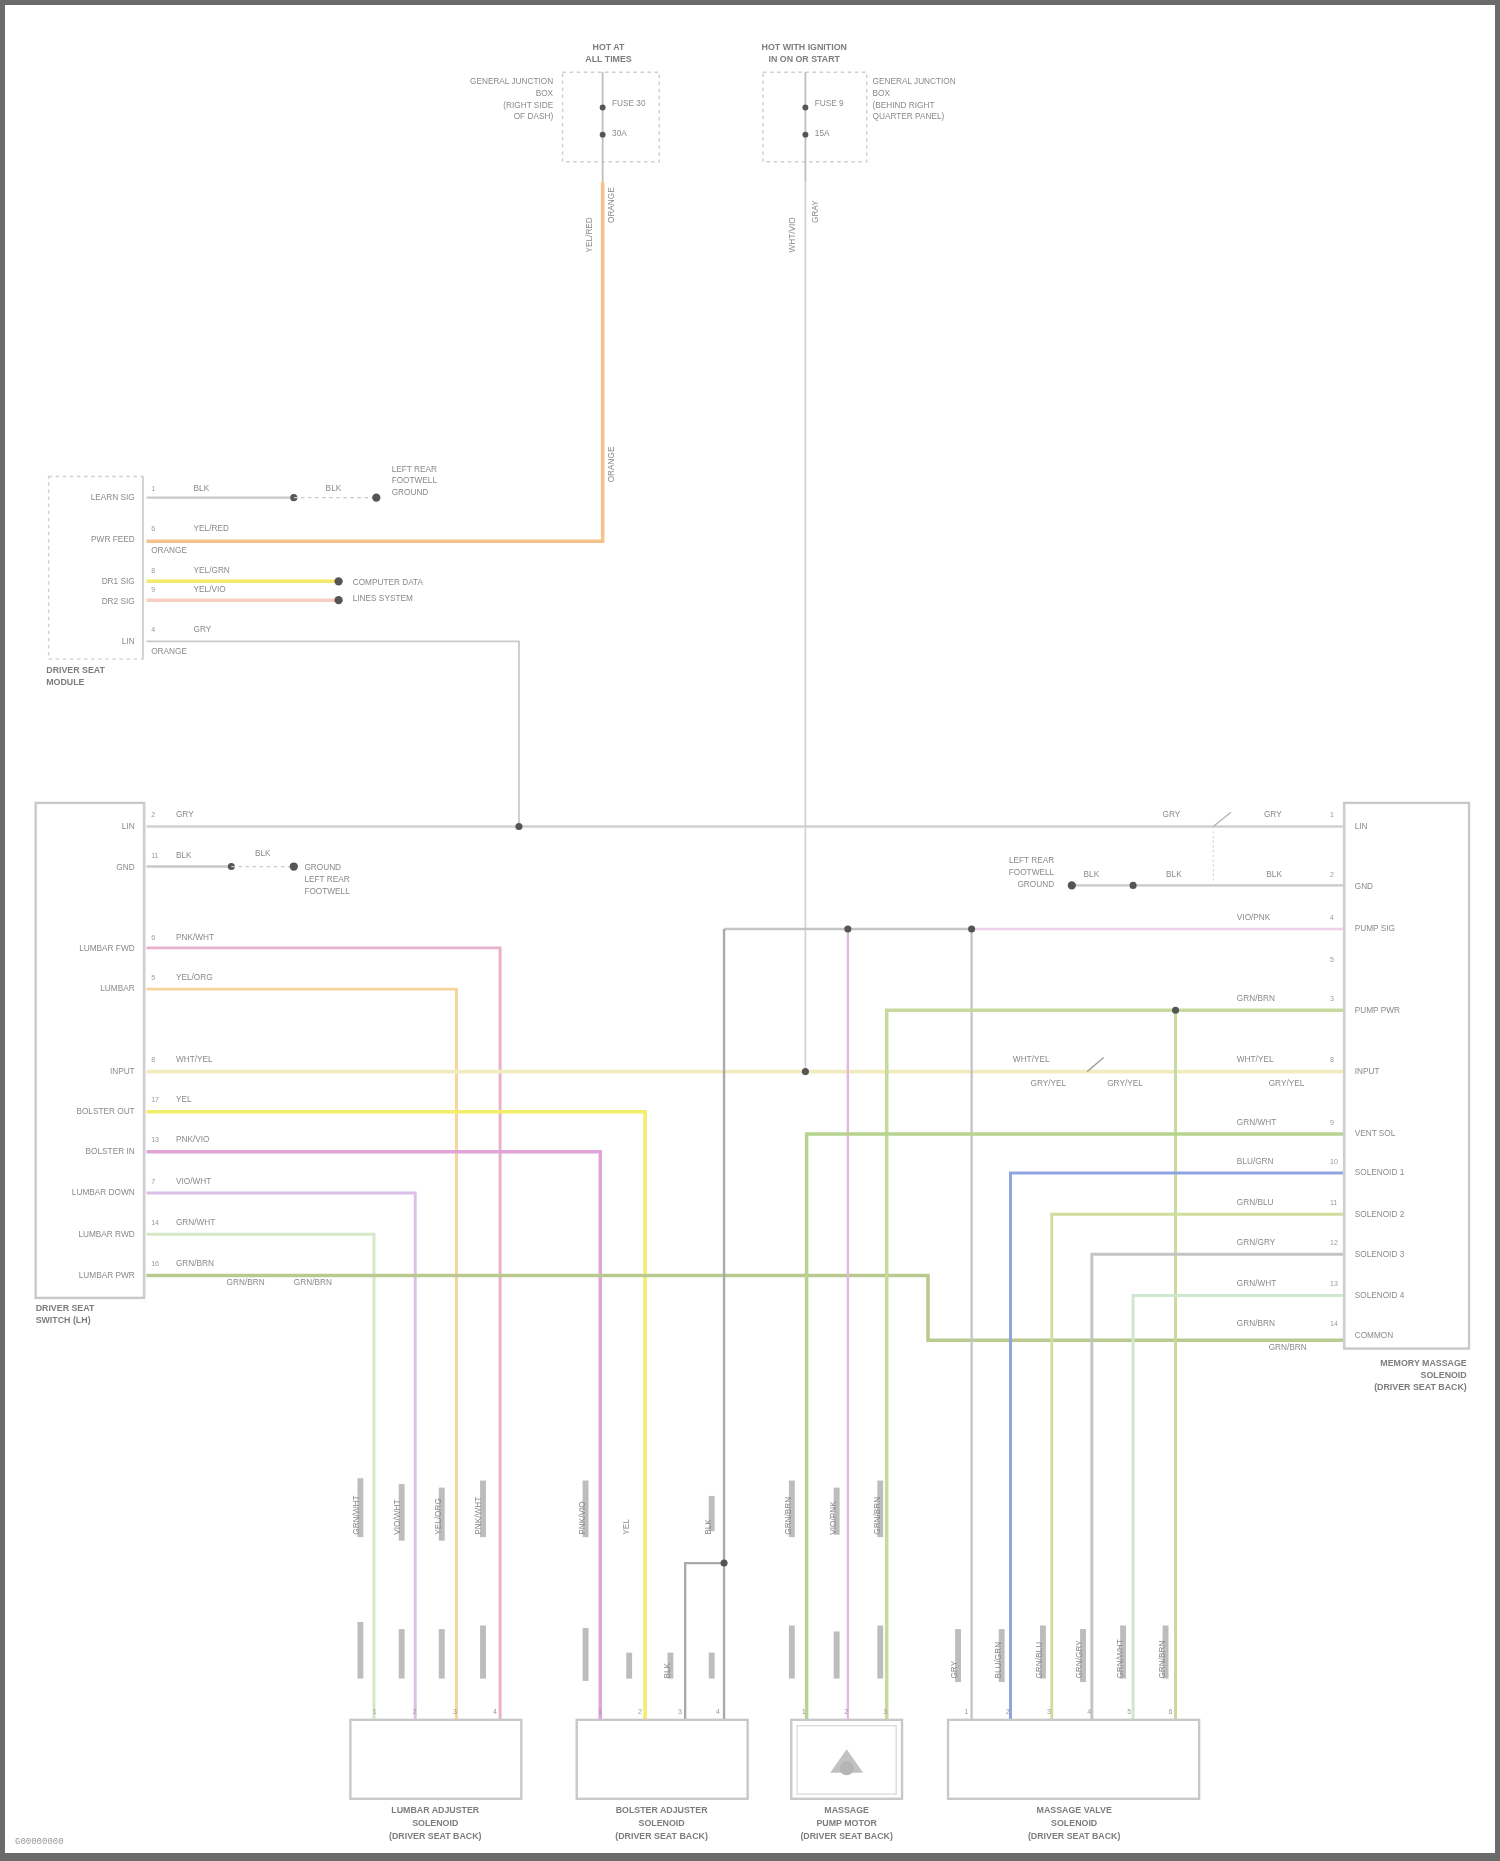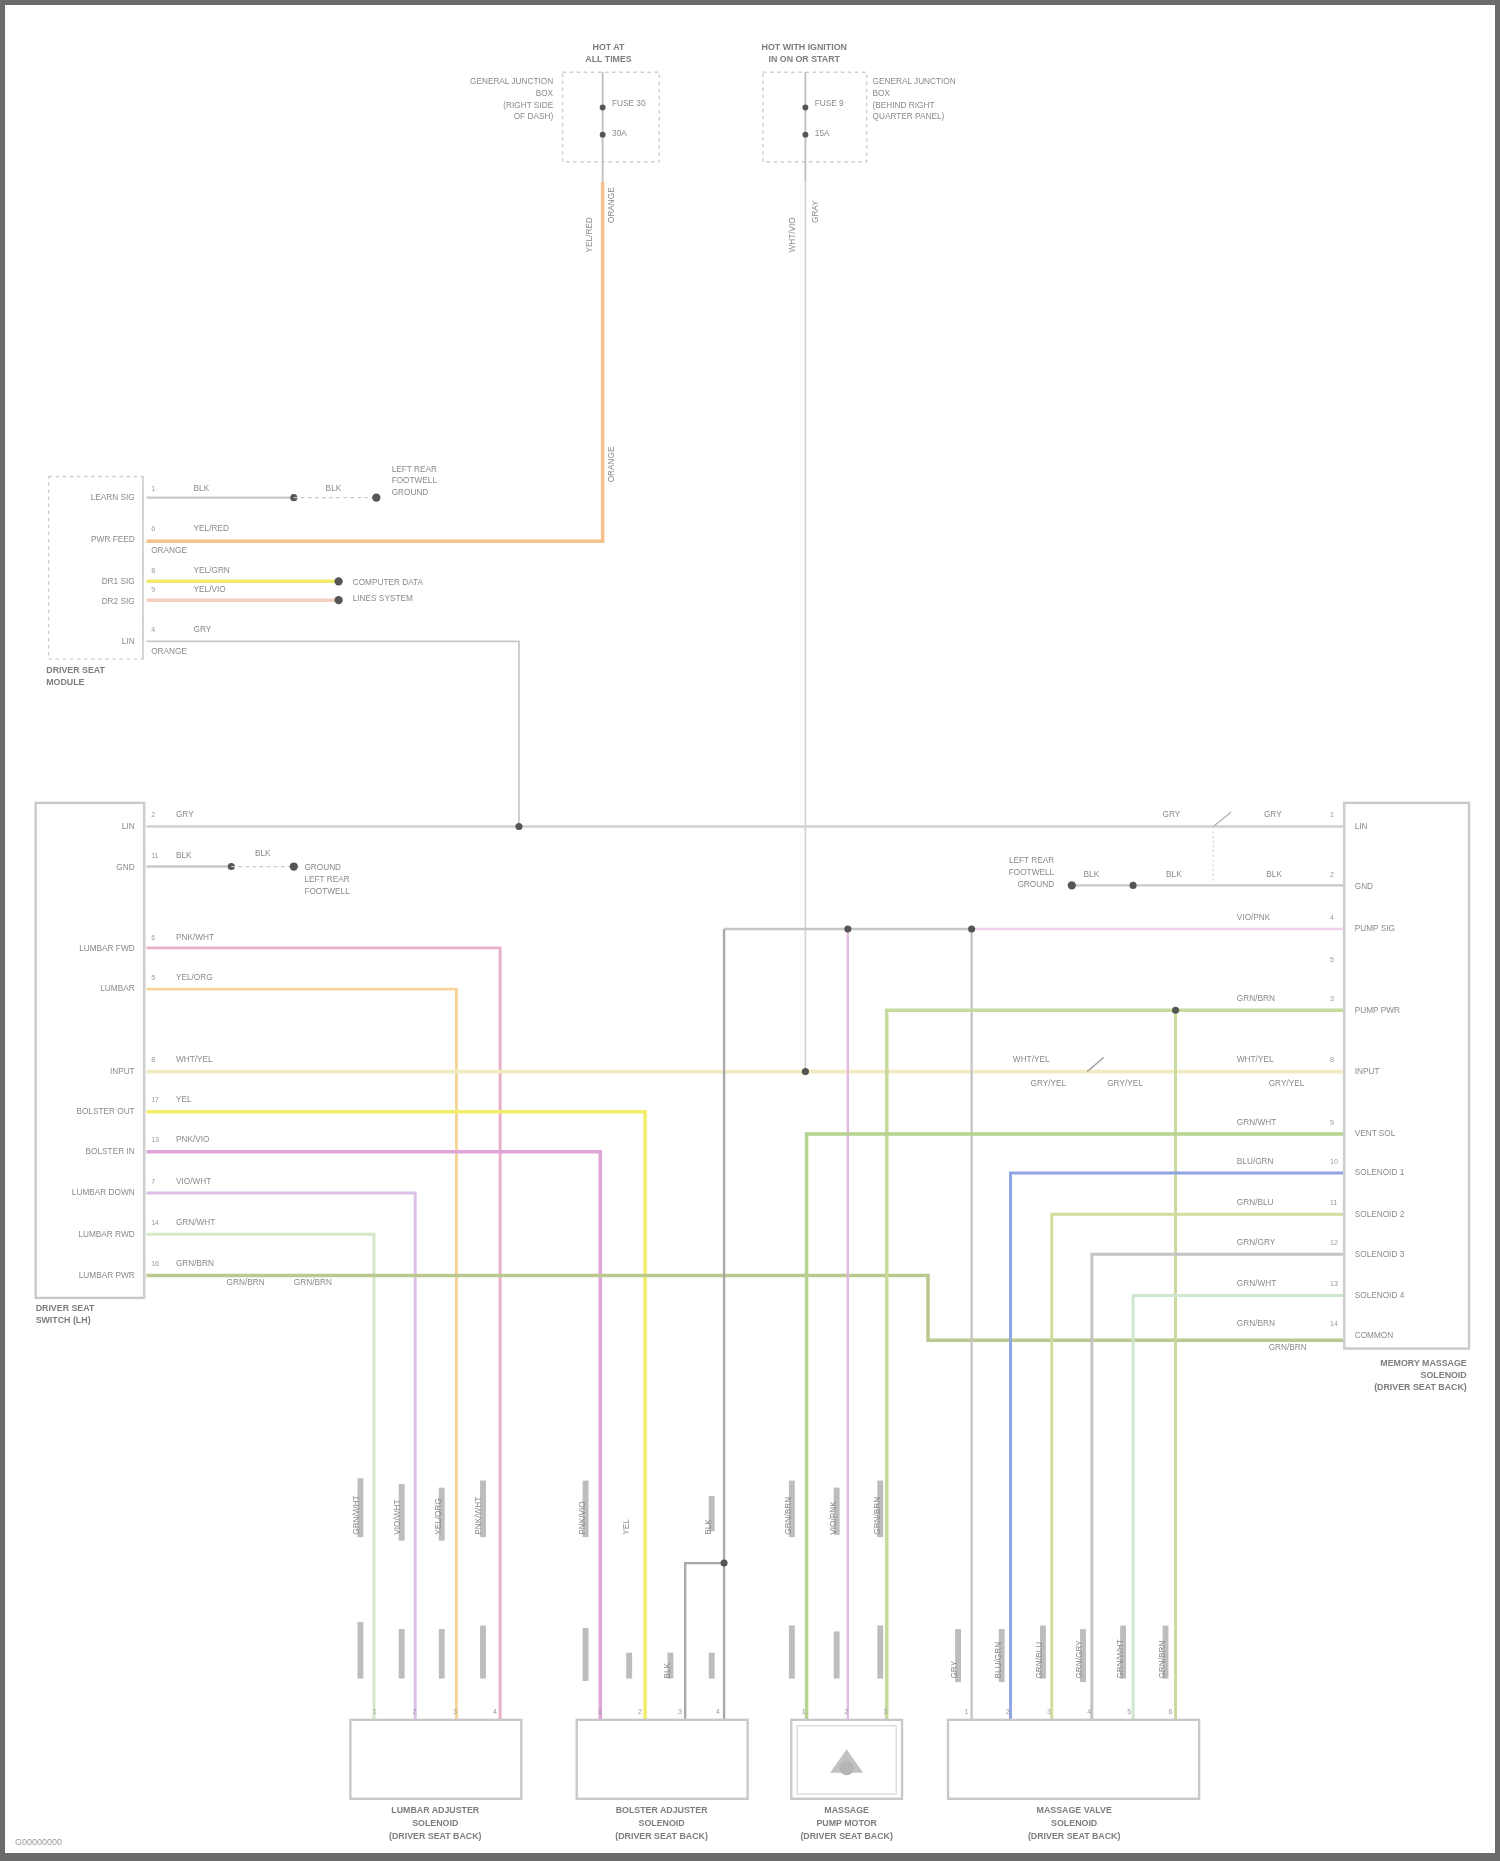--- a/index.html
+++ b/index.html
@@ -5,21 +5,21 @@
   html,body{margin:0;padding:0;background:#ffffff;}
   #frame{position:relative;width:1500px;height:1861px;box-sizing:border-box;border:5px solid #6b6b6b;border-bottom-width:8px;background:#fff;overflow:hidden;text-align:right;}
   svg{display:block;}
   text{font-family:"Liberation Sans",sans-serif;fill:#8a8a8a;}
   .lbl{font-size:7px;}
   .pin{font-size:6px;fill:#9a9a9a;}
   .ttl{font-size:7.5px;font-weight:bold;fill:#7d7d7d;}
   .box{fill:none;stroke:#c8c8c8;stroke-width:2;}
   .dash{fill:none;stroke:#cfcfcf;stroke-width:1.2;stroke-dasharray:3 3;}
   .node{fill:#555;}
-  .foot{position:absolute;left:10px;bottom:6px;font-family:Liberation Sans, sans-serif;font-size:9px;color:#999;}
+  .foot{position:absolute;left:10px;bottom:6px;font-family:Liberation Mono, monospace;font-size:9px;color:#999;}
 </style>
 </head>
 <body>
 
 <div id="frame">
 <svg width="1490" height="1848" viewBox="0 0 1264 1568" preserveAspectRatio="none">
 
   <g>
     <text class="ttl" x="512" y="38" text-anchor="middle">HOT AT</text>
     <text class="ttl" x="512" y="48" text-anchor="middle">ALL TIMES</text>

